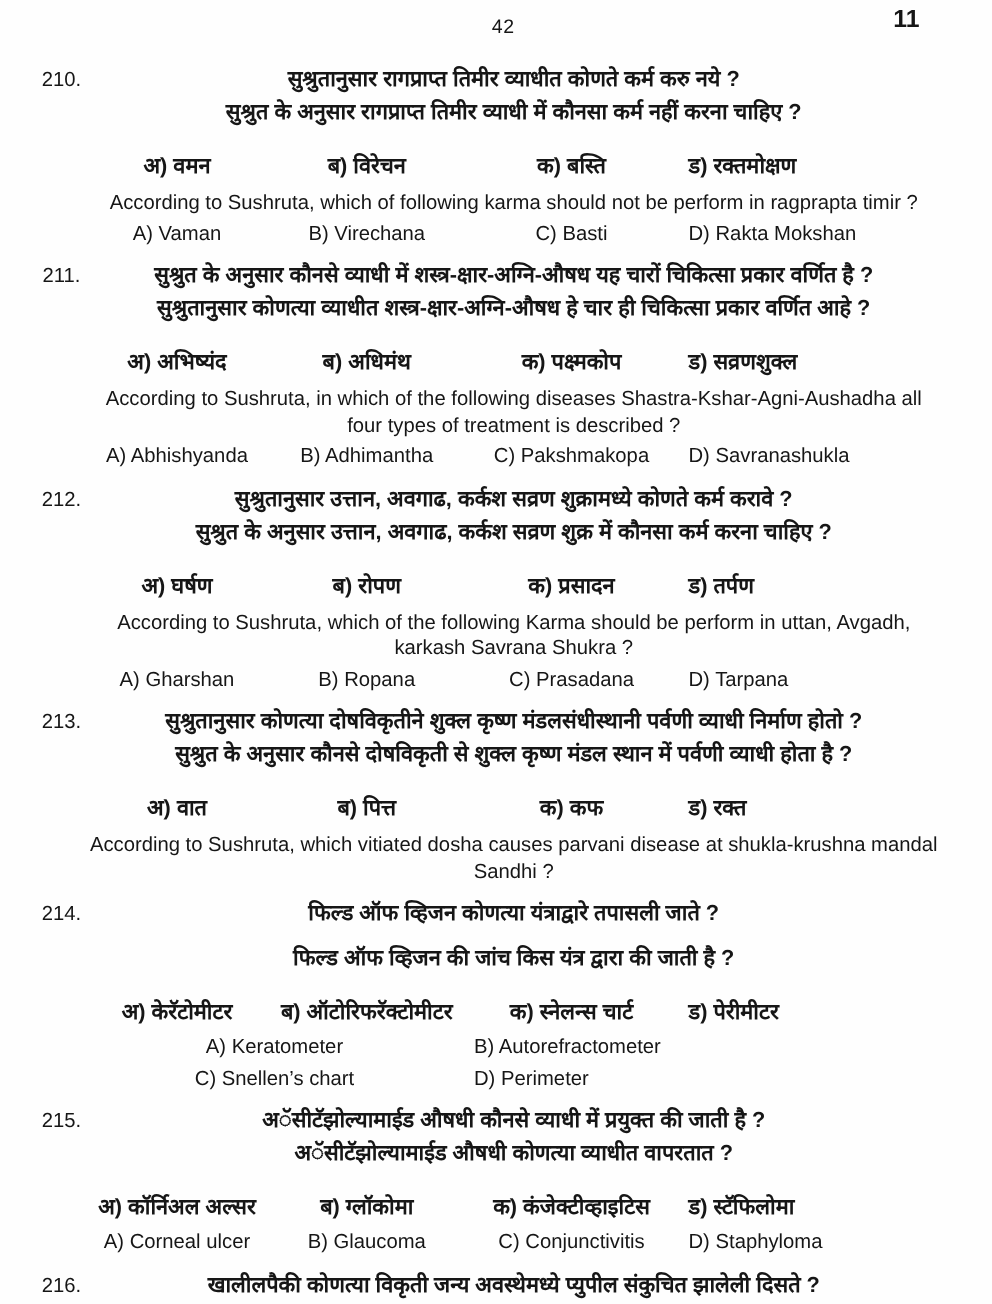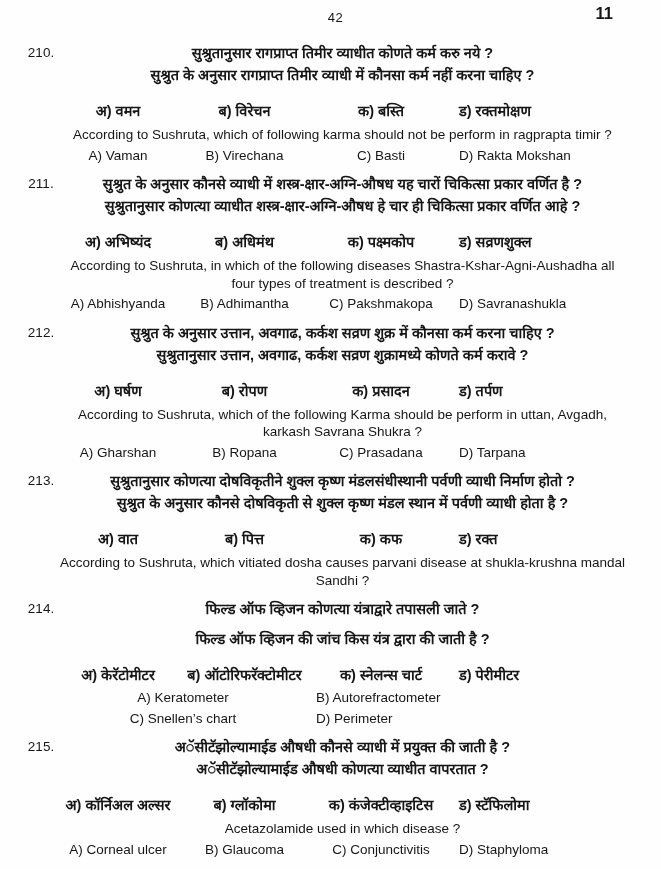--- a/index.html
+++ b/index.html
@@ -84,22 +84,22 @@
         <span class="o2">B) Adhimantha</span>
         <span class="o3">C) Pakshmakopa</span>
         <span>D) Savranashukla</span>
       </div>
     </div>
   </div>
 
   <div class="q">
     <div class="qnum">212.</div>
     <div class="qbody">
+      <div class="dev">सुश्रुतानुसार उत्तान, अवगाढ, कर्कश सव्रण शुक्रामध्ये कोणते कर्म करावे ?</div>
       <div class="dev">सुश्रुत के अनुसार उत्तान, अवगाढ, कर्कश सव्रण शुक्र में कौनसा कर्म करना चाहिए ?</div>
-      <div class="dev">सुश्रुतानुसार उत्तान, अवगाढ, कर्कश सव्रण शुक्रामध्ये कोणते कर्म करावे ?</div>
       <div class="optrow dev">
         <span class="o1">अ) घर्षण</span>
         <span class="o2">ब) रोपण</span>
         <span class="o3">क) प्रसादन</span>
         <span>ड) तर्पण</span>
       </div>
       <div class="en q-en">According to Sushruta, which of the following Karma should be perform in uttan, Avgadh, karkash Savrana Shukra ?</div>
       <div class="optrow en">
         <span class="o1">A) Gharshan</span>
         <span class="o2">B) Ropana</span>
@@ -150,21 +150,20 @@
     <div class="qnum">215.</div>
     <div class="qbody">
       <div class="dev">अॅसीटॅझोल्यामाईड औषधी कौनसे व्याधी में प्रयुक्त की जाती है ?</div>
       <div class="dev">अॅसीटॅझोल्यामाईड औषधी कोणत्या व्याधीत वापरतात ?</div>
       <div class="optrow dev">
         <span class="o1">अ) कॉर्निअल अल्सर</span>
         <span class="o2">ब) ग्लॉकोमा</span>
         <span class="o3">क) कंजेक्टीव्हाइटिस</span>
         <span>ड) स्टॅफिलोमा</span>
       </div>
-      <div class="en q-en">Acetazolamide used in which disease ?</div>
       <div class="optrow en">
         <span class="o1">A) Corneal ulcer</span>
         <span class="o2">B) Glaucoma</span>
         <span class="o3">C) Conjunctivitis</span>
         <span>D) Staphyloma</span>
       </div>
     </div>
   </div>
 
   <div class="q">

